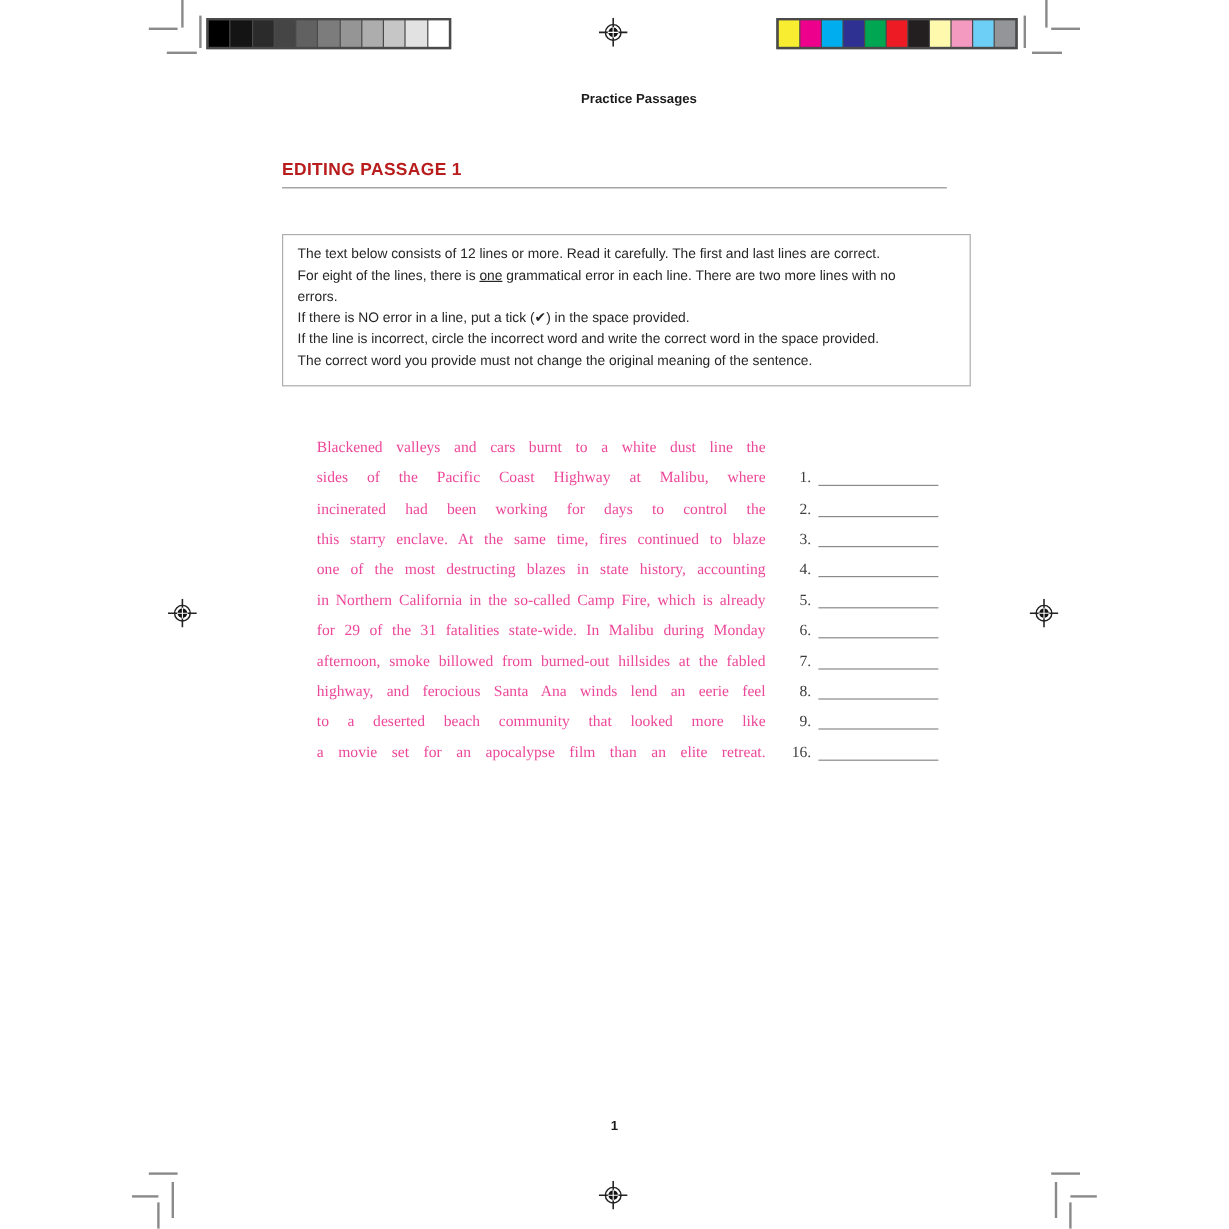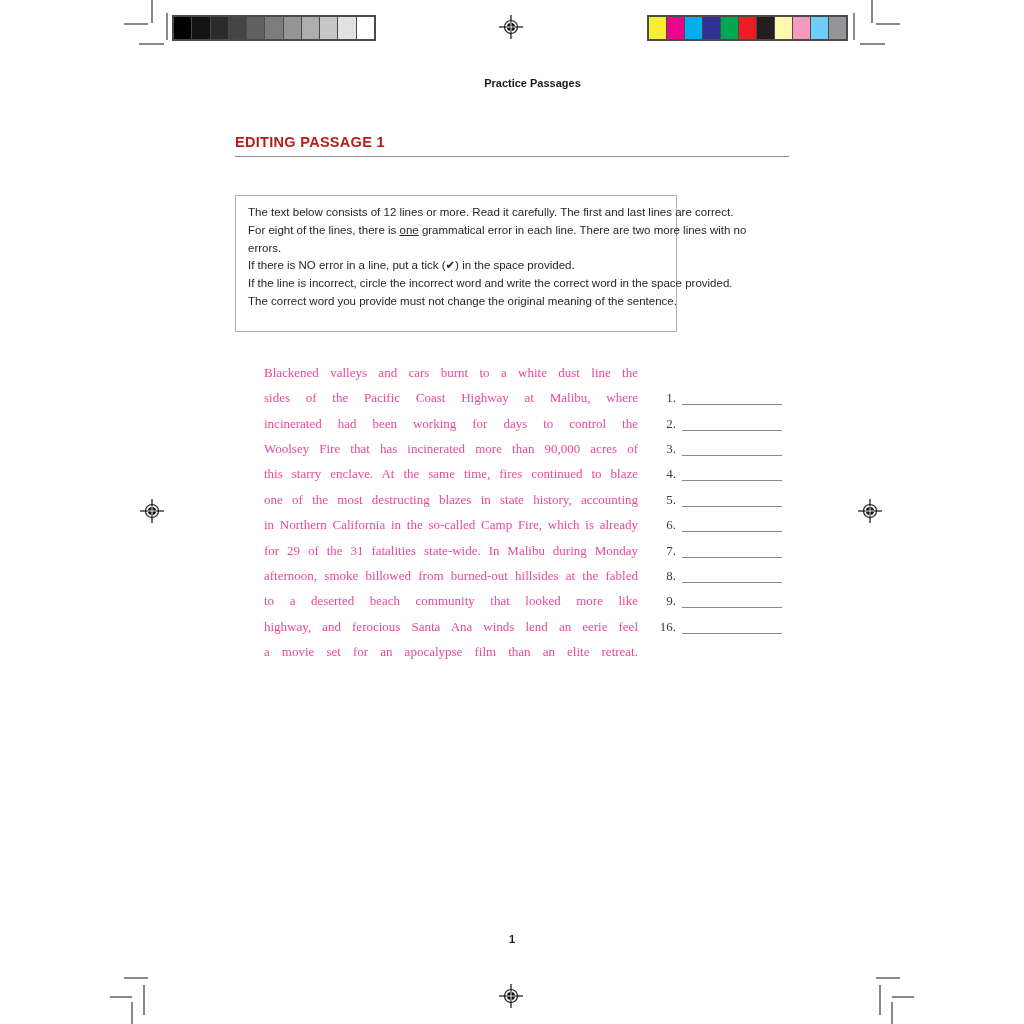--- a/index.html
+++ b/index.html
@@ -17,23 +17,23 @@
 
   
   .running-header{position:absolute;left:0;right:0;top:77px;text-align:center;
                   font-size:11px;font-weight:bold;color:#1a1a1a;margin-left:41px;}
   .page-title{position:absolute;left:235px;top:134px;font-size:14.5px;
               font-weight:bold;letter-spacing:.3px;color:#b91c1c;}
   .title-rule{position:absolute;left:235px;top:156px;width:554px;height:1px;
               background:#8f8f8f;}
 
   
-  .instructions-box{position:absolute;left:235px;top:195px;width:442px;
+  .instructions-box{position:absolute;left:235px;top:195px;width:574px;
                     box-sizing:border-box;border:1px solid #adadad;
-                    padding:8px 12px 20px 12px;}
+                    padding:8px 12px 10px 12px;}
   .instr-line{white-space:nowrap;line-height:17.8px;font-size:11.5px;color:#262626;}
   .instr-line .u{text-decoration:underline;}
 
   
   .passage{position:absolute;left:234px;top:360px;width:404px;}
   .p-line{height:25.36px;line-height:25.36px;text-align:justify;
           text-align-last:justify;font-family:"Liberation Serif",serif;
           font-size:13px;color:#ec4899;white-space:normal;overflow:hidden;margin-left:30px;}
 
   
@@ -113,28 +113,27 @@
       <div class="instr-line"><span>If there is NO error in a line, put a tick (✔) in the space provided.</span></div>
       <div class="instr-line"><span>If the line is incorrect, circle the incorrect word and write the correct word in the space provided.</span></div>
       <div class="instr-line"><span>The correct word you provide must not change the original meaning of the sentence.</span></div>
     </div>
 </div>
 
 <div class="passage" id="passage">
     <div class="p-line">Blackened valleys and cars burnt to a white dust line the</div>
     <div class="p-line">sides of the Pacific Coast Highway at Malibu, where</div>
     <div class="p-line">incinerated had been working for days to control the</div>
-    <div class="p-line">Woolsey Fire that has incinerated more than 90,000 acres of</div>
     <div class="p-line">this starry enclave. At the same time, fires continued to blaze</div>
     <div class="p-line">one of the most destructing blazes in state history, accounting</div>
     <div class="p-line">in Northern California in the so-called Camp Fire, which is already</div>
     <div class="p-line">for 29 of the 31 fatalities state-wide. In Malibu during Monday</div>
     <div class="p-line">afternoon, smoke billowed from burned-out hillsides at the fabled</div>
+    <div class="p-line">highway, and ferocious Santa Ana winds lend an eerie feel</div>
     <div class="p-line">to a deserted beach community that looked more like</div>
-    <div class="p-line">highway, and ferocious Santa Ana winds lend an eerie feel</div>
     <div class="p-line">a movie set for an apocalypse film than an elite retreat.</div>
   </div>
 <div class="answers" id="answers">
     <div class="a-row"></div>
     <div class="a-row">
       <span class="a-num">1.</span>
       <span class="a-blank"></span>
     </div>
     <div class="a-row">
       <span class="a-num">2.</span>

